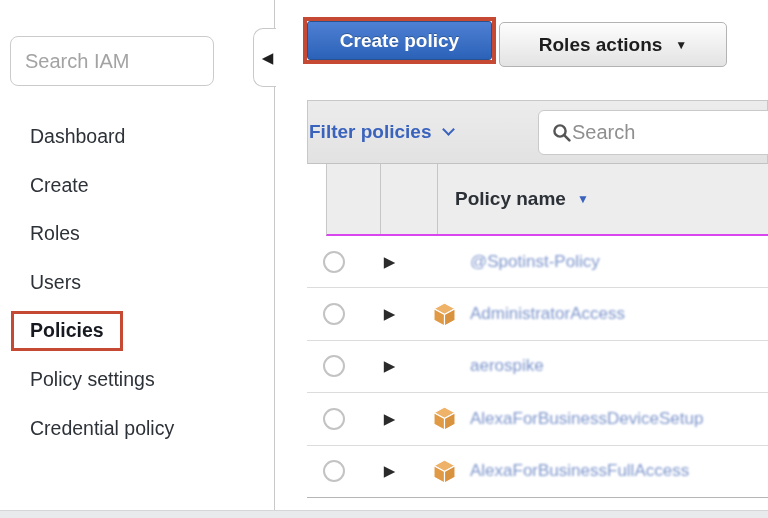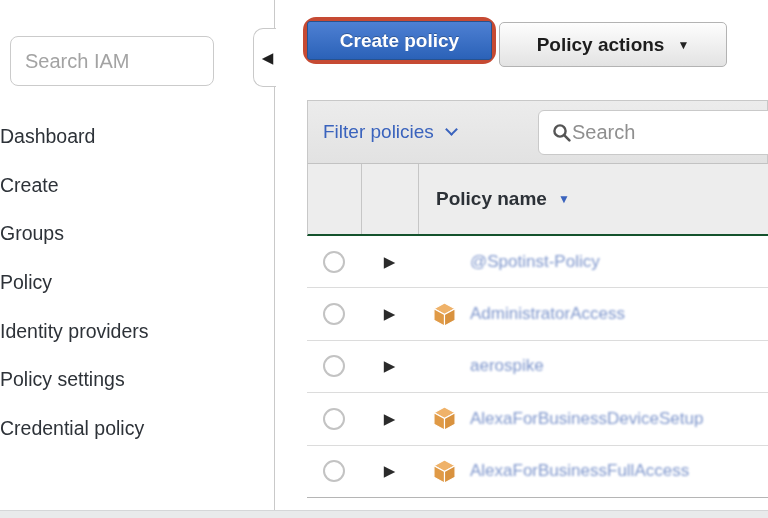--- a/index.html
+++ b/index.html
@@ -12,41 +12,41 @@
   
   .search-iam {
     position:absolute; left:10px; top:36px; width:204px; height:50px;
     border:1.5px solid #cbcbcb; border-radius:8px; background:#fff;
     font-family:"Liberation Sans", sans-serif; font-size:20px; color:#555;
     padding:0 14px; outline:none;
   }
   .search-iam::placeholder { color:#a3a3a3; }
   .nav { position:absolute; left:0; top:112px; width:255px; }
   .nav-item {
-    height:48.7px; display:flex; align-items:center; 
+    height:48.7px; display:flex; align-items:center; padding-left:30px;
     font-size:19.5px; color:#2d3238; cursor:pointer; white-space:nowrap;
   }
   .nav-item.active .nav-label {
     font-weight:bold; color:#16191f;
     border:3.5px solid #c64a33; padding:5px 16px 6px 16px; margin-left:-19px;
   }
 
   
   .v-divider { position:absolute; left:274px; top:0; height:510px; width:0; border-left:1.5px solid #c9c9c9; z-index:1; }
   .collapse-tab {
     position:absolute; left:253px; top:28px; width:23px; height:59px; z-index:2;
     background:#fff; border:1.5px solid #c9c9c9; border-right:none;
     border-radius:10px 0 0 10px; display:flex; align-items:center; justify-content:center;
     cursor:pointer;
   }
   .collapse-tab .glyph { font-size:15px; color:#1f1f1f; margin-left:5px; }
 
   
   .hl-red { border:4px solid #c64a33; }
-  .create-wrap { position:absolute; left:303px; top:17px; width:193px; height:47px;border-radius:13px; }
+  .create-wrap { position:absolute; left:303px; top:17px; width:193px; height:47px; }
   .btn-create {
     width:100%; height:100%; cursor:pointer;
     background:linear-gradient(#4e80d3,#2b62b8); border:1px solid #27528f; border-radius:3px;
     color:#fff; font-weight:bold; font-size:19px; font-family:"Liberation Sans", sans-serif;
     text-shadow:0 -1px 0 rgba(0,0,0,.25);
   }
   .btn-actions {
     position:absolute; left:499px; top:22px; width:228px; height:45px; cursor:pointer;
     background:linear-gradient(#fdfdfd,#e3e3e3); border:1.5px solid #b3b3b3; border-radius:5px;
     color:#1d1d1d; font-weight:bold; font-size:19px; font-family:"Liberation Sans", sans-serif;
@@ -55,40 +55,40 @@
   .btn-actions .caret { font-size:12px; color:#222; }
 
   
   .table-panel { position:absolute; left:307px; top:100px; width:461px; height:400px; }
   .filter-bar {
     position:relative; height:64px;
     background:linear-gradient(#ececec,#e2e2e2);
     border:1px solid #c8c8c8; border-bottom:1px solid #c2c2c2;
     display:flex; align-items:center;
   }
-  .filter-label { color:#3a63bd; font-weight:normal; font-size:19px; margin-left:15px; cursor:pointer; }
+  .filter-label { color:#3a63bd; font-weight:bold; font-size:19px; margin-left:1px; cursor:pointer; }
   .chev {
     width:9px; height:9px; border-right:2.5px solid #3a63bd; border-bottom:2.5px solid #3a63bd;
     transform:rotate(45deg); margin:-6px 0 0 13px; cursor:pointer;
   }
   .search-box {
     position:absolute; left:230px; top:9px; width:270px; height:45px;
     background:#fff; border:1.5px solid #c9c9c9; border-radius:6px;
     display:flex; align-items:center;
   }
   .search-box svg { margin-left:13px; flex:none; }
   .search-input {
     border:none; outline:none; background:transparent; width:160px;
     font-family:Liberation Sans, sans-serif; font-size:20px; color:#444;
   }
   .search-input::placeholder { color:#8f8f8f; }
 
   .header-row {
     height:72px; background:#ededed; display:flex;
-    border-left:1px solid #c8c8c8; border-bottom:2px solid #14532d;
+    border-left:1px solid #c8c8c8; border-bottom:2px solid #d946ef;margin-left:19px;
   }
   .hc1 { width:54px; border-right:1.5px solid #c6c6c6; }
   .hc2 { width:57px; border-right:1.5px solid #c6c6c6; }
   .hc3 { flex:1; display:flex; align-items:center; padding-left:17px; gap:11px;
          font-weight:bold; font-size:19px; color:#2c3137; cursor:pointer; }
   .sort-caret { font-size:12px; color:#3a63bd; }
 
   .trow { height:52.4px; display:flex; align-items:center; border-bottom:1px solid #dcdcdc; background:#fff; }
   .trow:last-child { border-bottom:1px solid #b5b5b5; }
   .c1 { width:54px; display:flex; justify-content:center; }
@@ -111,47 +111,47 @@
   <input class="search-iam" placeholder="Search IAM" style="">
 
   <div class="nav">
     <div class="nav-item">
       <span class="nav-label">Dashboard</span>
     </div>
     <div class="nav-item">
       <span class="nav-label">Create</span>
     </div>
     <div class="nav-item">
-      <span class="nav-label">Groups</span>
-    </div>
-    <div class="nav-item">
-      <span class="nav-label">Policy</span>
-    </div>
-    <div class="nav-item">
-      <span class="nav-label">Identity providers</span>
+      <span class="nav-label">Roles</span>
+    </div>
+    <div class="nav-item">
+      <span class="nav-label">Users</span>
+    </div>
+    <div class="nav-item active">
+      <span class="nav-label">Policies</span>
     </div>
     <div class="nav-item">
       <span class="nav-label">Policy settings</span>
     </div>
     <div class="nav-item">
       <span class="nav-label">Credential policy</span>
     </div>
   </div>
 
   <div class="v-divider"></div>
   <div class="collapse-tab">
     <span class="glyph">◀</span>
   </div>
 
   <div class="create-wrap hl-red">
     <button class="btn-create">Create policy</button>
   </div>
 
   <button class="btn-actions">
-    <span>Policy actions</span>
+    <span>Roles actions</span>
     <span class="caret">▼</span>
   </button>
 
   <div class="table-panel">
 
     <div class="filter-bar">
       <span class="filter-label">Filter policies</span>
       <span class="chev"></span>
       <div class="search-box">
         <svg width="20" height="20" viewBox="0 0 20 20">

